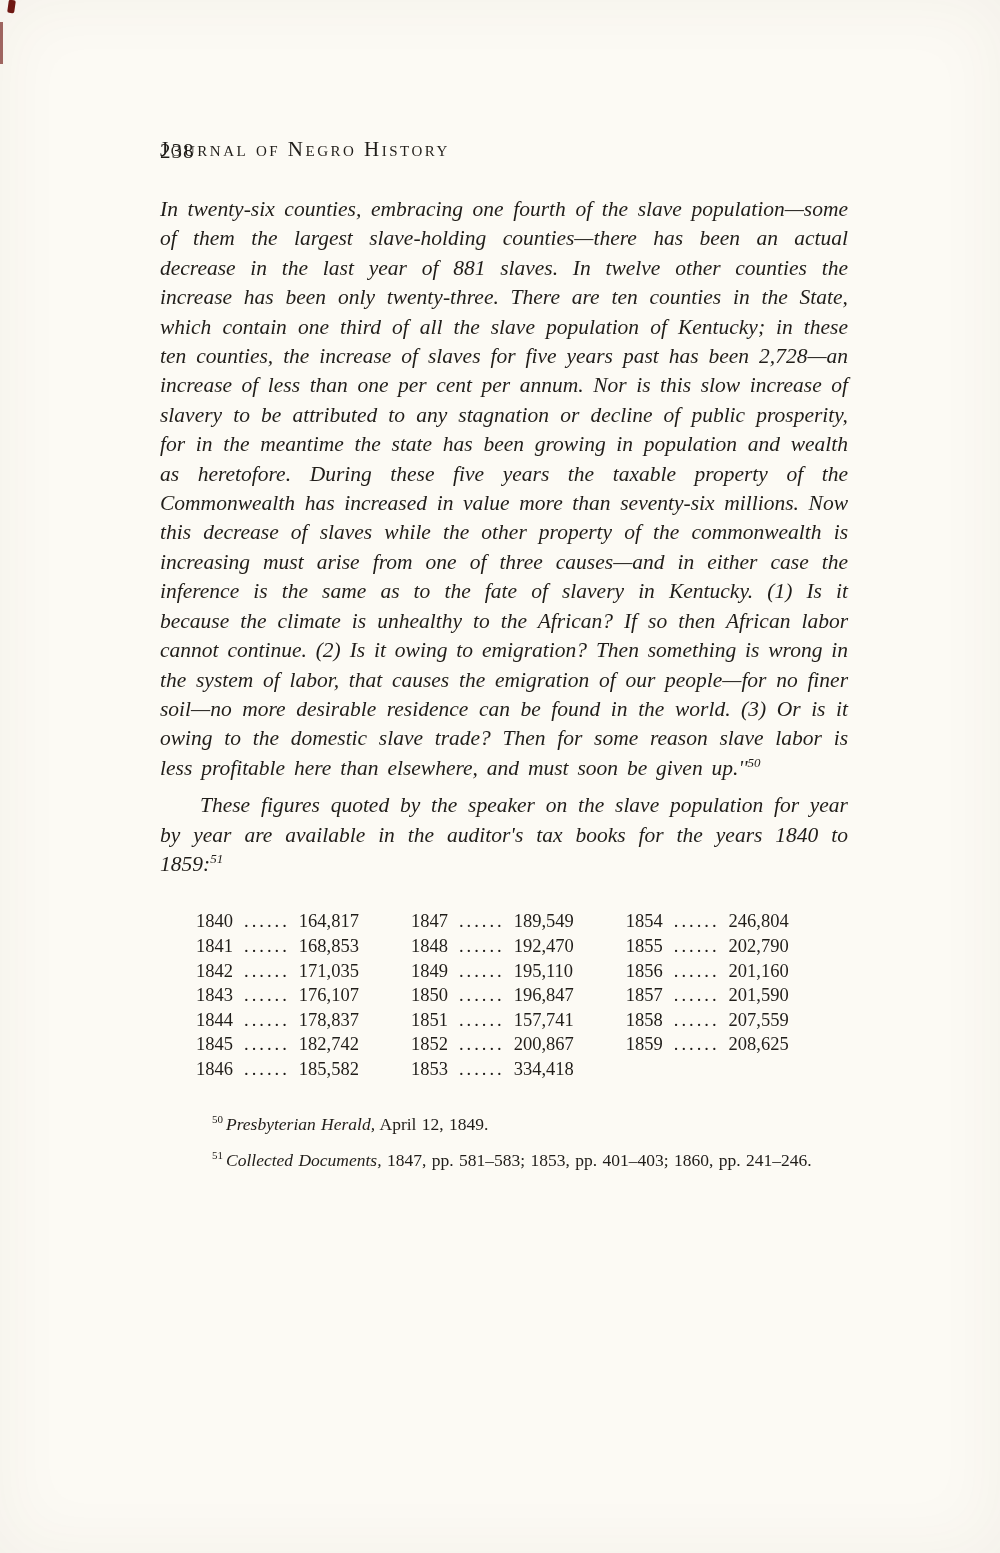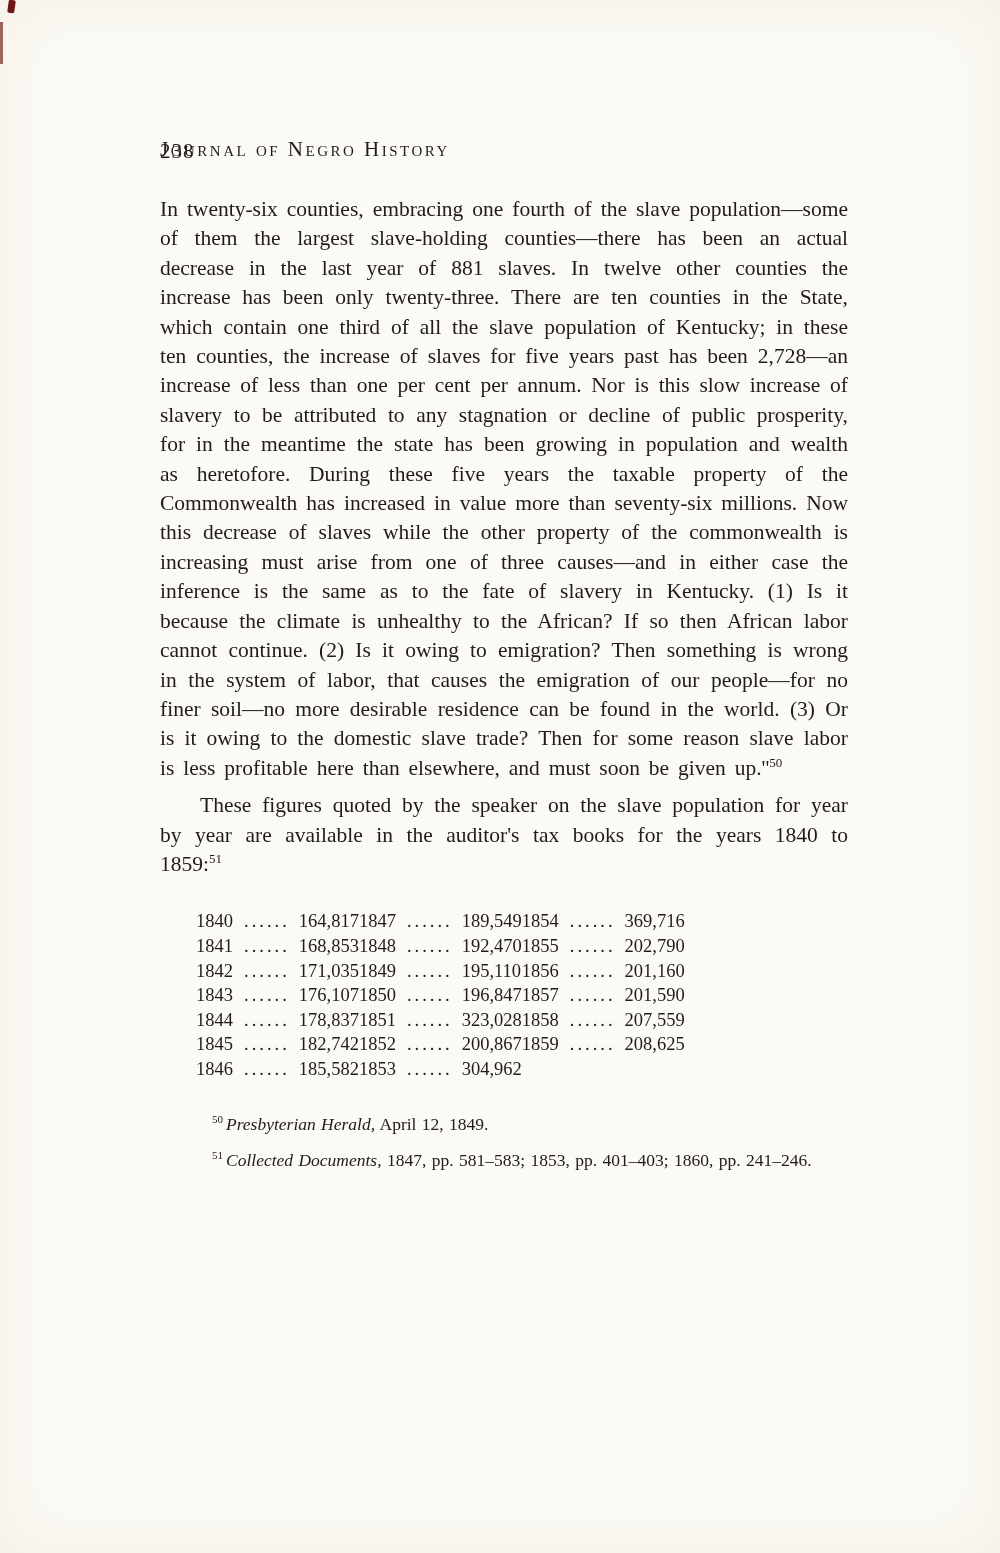--- a/index.html
+++ b/index.html
@@ -25,26 +25,27 @@
     display:block; text-align:left;
     font-variant:small-caps;
     font-size:21px; letter-spacing:2.5px;
   }
 
   .body-text {
     margin:26px 0 0 0;
     font-size:21.5px; line-height:29.4px;
     text-align:justify;
     word-spacing:3.5px;
+    font-style:italic;
   }
   .body-text.follow { margin-top:8px; text-indent:40px; }
   sup.fnref { font-size:13px; line-height:0; vertical-align:super; }
 
   .data-table {
-    display:flex; 
+    display:flex; gap:52px;
     margin:30px 0 0 36px;
     font-size:18.5px; line-height:24.6px;
   }
   .tcol { display:flex; flex-direction:column; }
   .trow { white-space:nowrap; }
   .ty { display:inline-block; min-width:42px; }
   .dots { letter-spacing:3px; margin:0 9px 0 6px; }
 
   .footnotes { margin-top:30px; }
   .footnote {
@@ -80,26 +81,26 @@
         <div class="trow"><span class="ty">1843</span><span class="dots">......</span><span class="tv">176,107</span></div>
         <div class="trow"><span class="ty">1844</span><span class="dots">......</span><span class="tv">178,837</span></div>
         <div class="trow"><span class="ty">1845</span><span class="dots">......</span><span class="tv">182,742</span></div>
         <div class="trow"><span class="ty">1846</span><span class="dots">......</span><span class="tv">185,582</span></div>
       </div>
       <div class="tcol">
         <div class="trow"><span class="ty">1847</span><span class="dots">......</span><span class="tv">189,549</span></div>
         <div class="trow"><span class="ty">1848</span><span class="dots">......</span><span class="tv">192,470</span></div>
         <div class="trow"><span class="ty">1849</span><span class="dots">......</span><span class="tv">195,110</span></div>
         <div class="trow"><span class="ty">1850</span><span class="dots">......</span><span class="tv">196,847</span></div>
-        <div class="trow"><span class="ty">1851</span><span class="dots">......</span><span class="tv">323,028</span></div>
+        <div class="trow"><span class="ty">1851</span><span class="dots">......</span><span class="tv">157,741</span></div>
         <div class="trow"><span class="ty">1852</span><span class="dots">......</span><span class="tv">200,867</span></div>
-        <div class="trow"><span class="ty">1853</span><span class="dots">......</span><span class="tv">304,962</span></div>
+        <div class="trow"><span class="ty">1853</span><span class="dots">......</span><span class="tv">334,418</span></div>
       </div>
       <div class="tcol">
-        <div class="trow"><span class="ty">1854</span><span class="dots">......</span><span class="tv">369,716</span></div>
+        <div class="trow"><span class="ty">1854</span><span class="dots">......</span><span class="tv">246,804</span></div>
         <div class="trow"><span class="ty">1855</span><span class="dots">......</span><span class="tv">202,790</span></div>
         <div class="trow"><span class="ty">1856</span><span class="dots">......</span><span class="tv">201,160</span></div>
         <div class="trow"><span class="ty">1857</span><span class="dots">......</span><span class="tv">201,590</span></div>
         <div class="trow"><span class="ty">1858</span><span class="dots">......</span><span class="tv">207,559</span></div>
         <div class="trow"><span class="ty">1859</span><span class="dots">......</span><span class="tv">208,625</span></div>
       </div>
     </div>
 
     <div class="footnotes">
       <p class="footnote">

